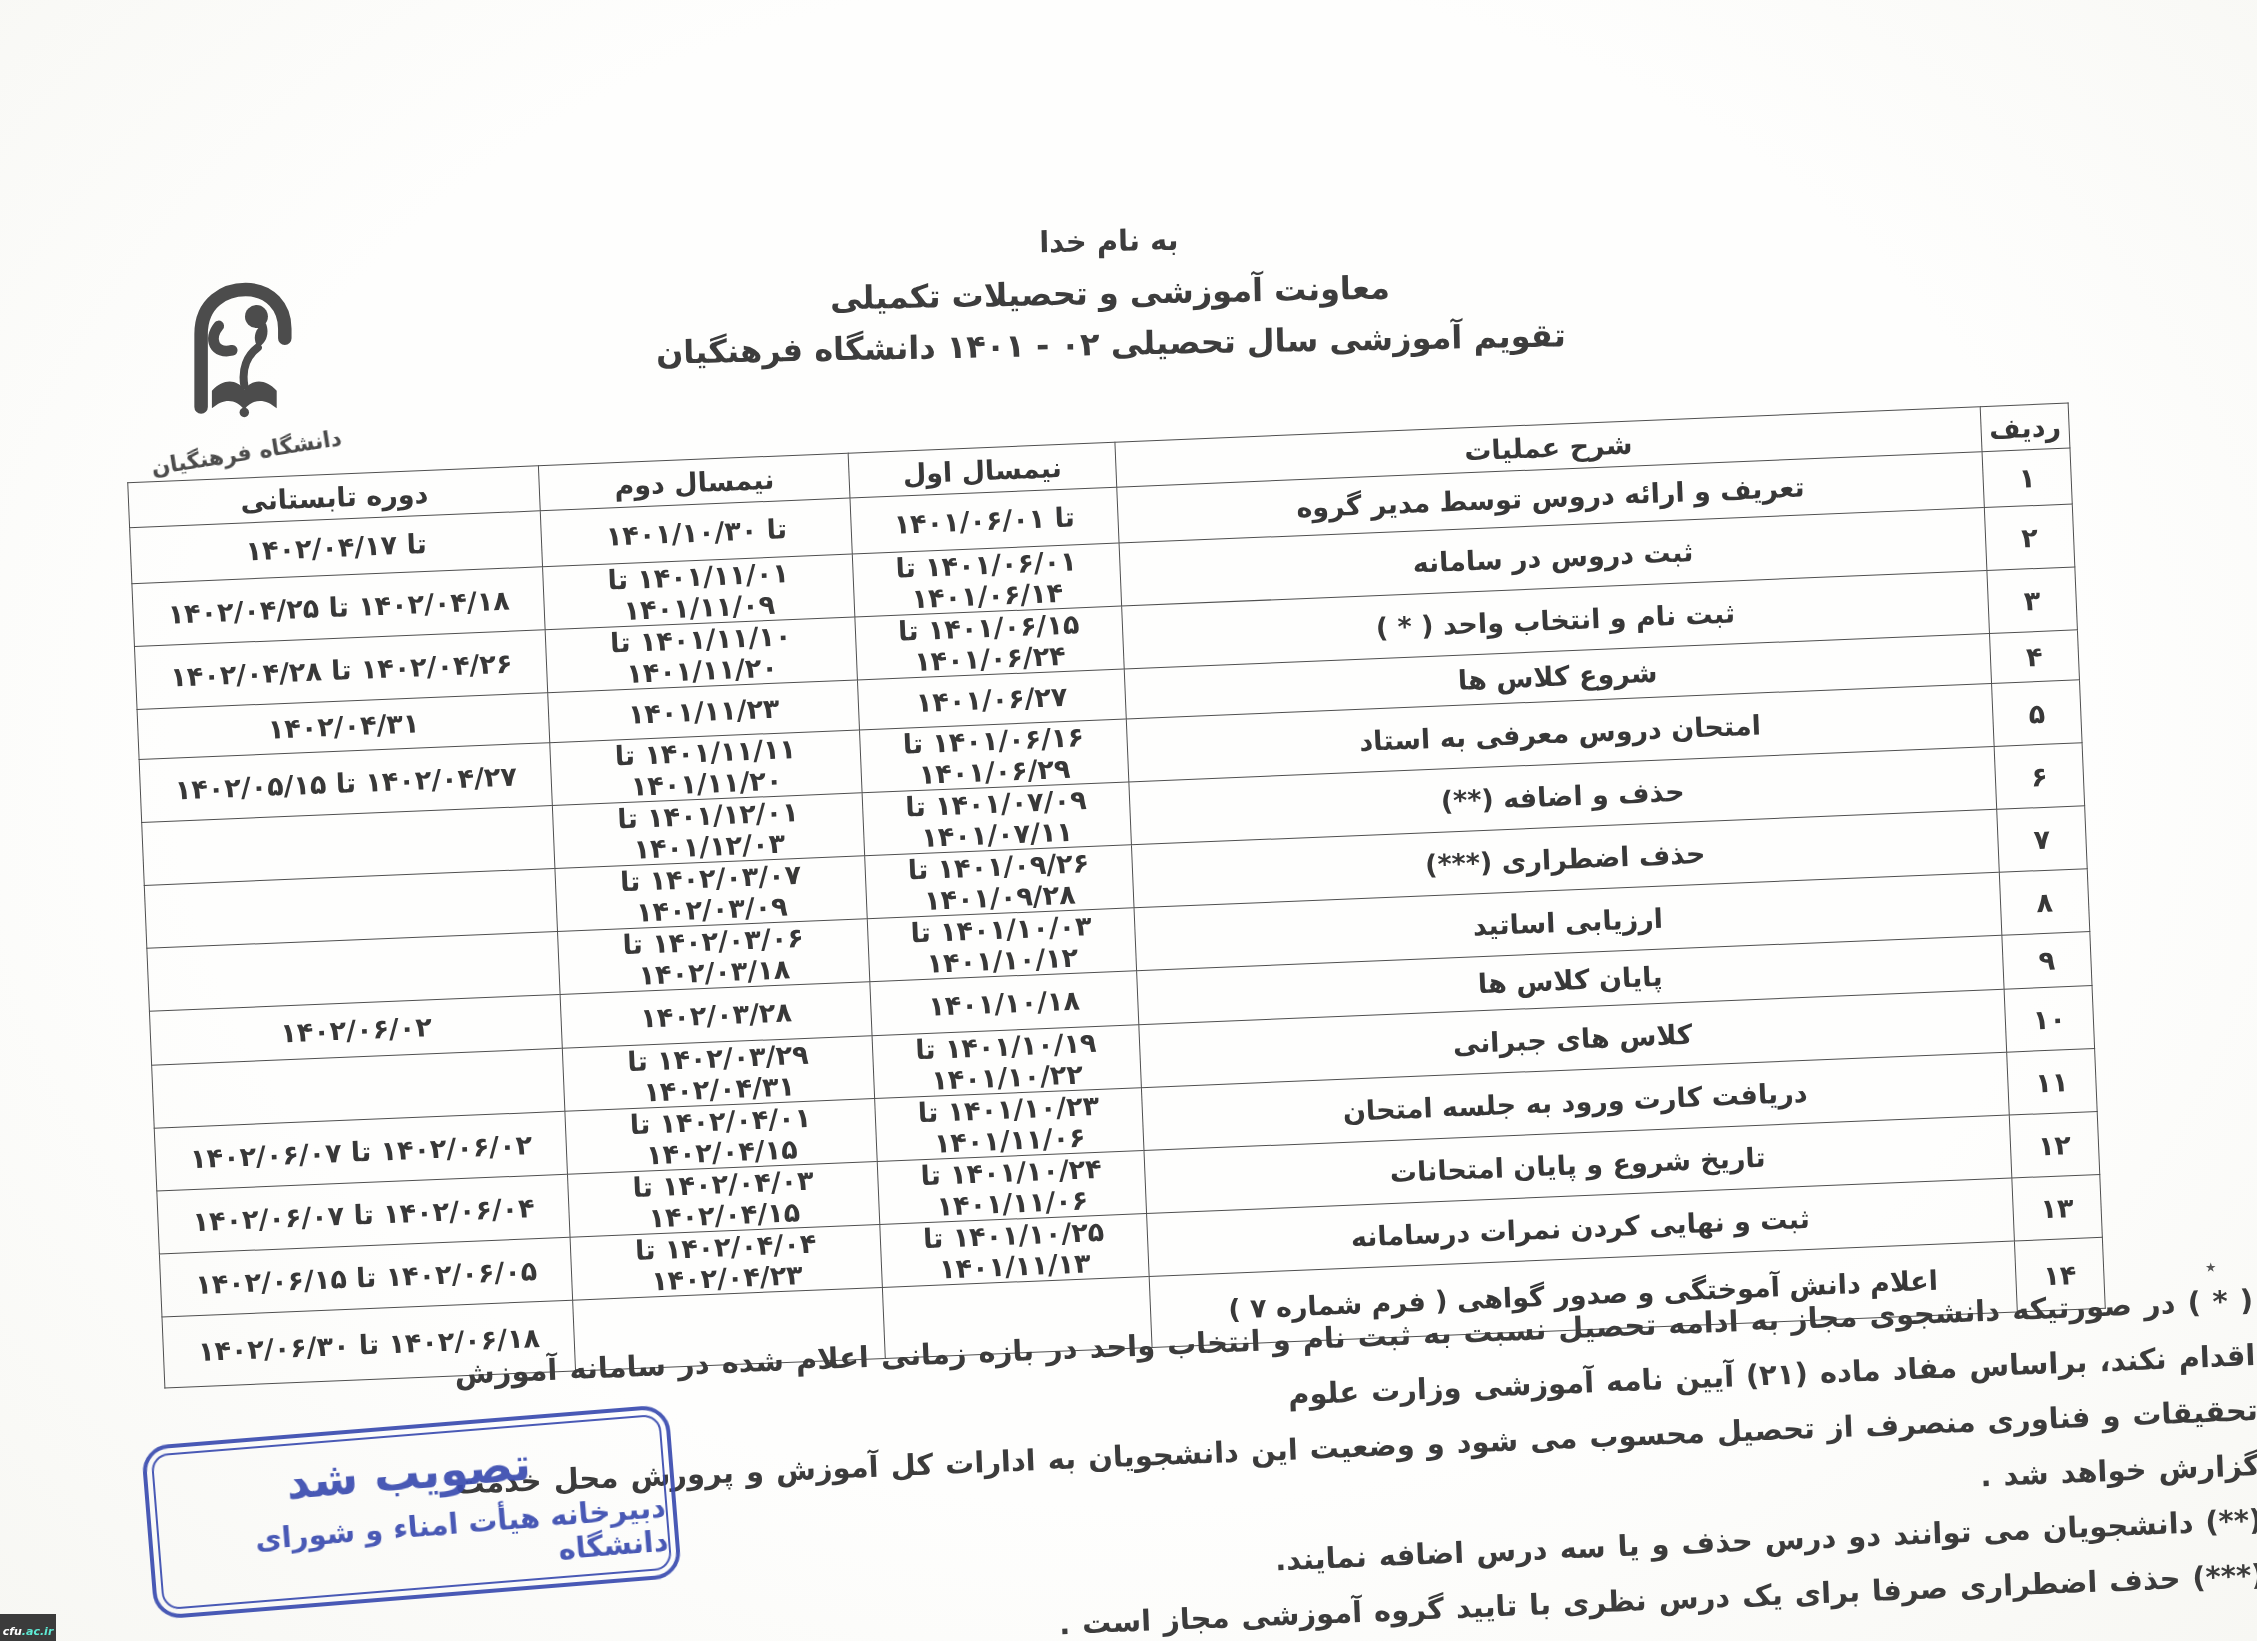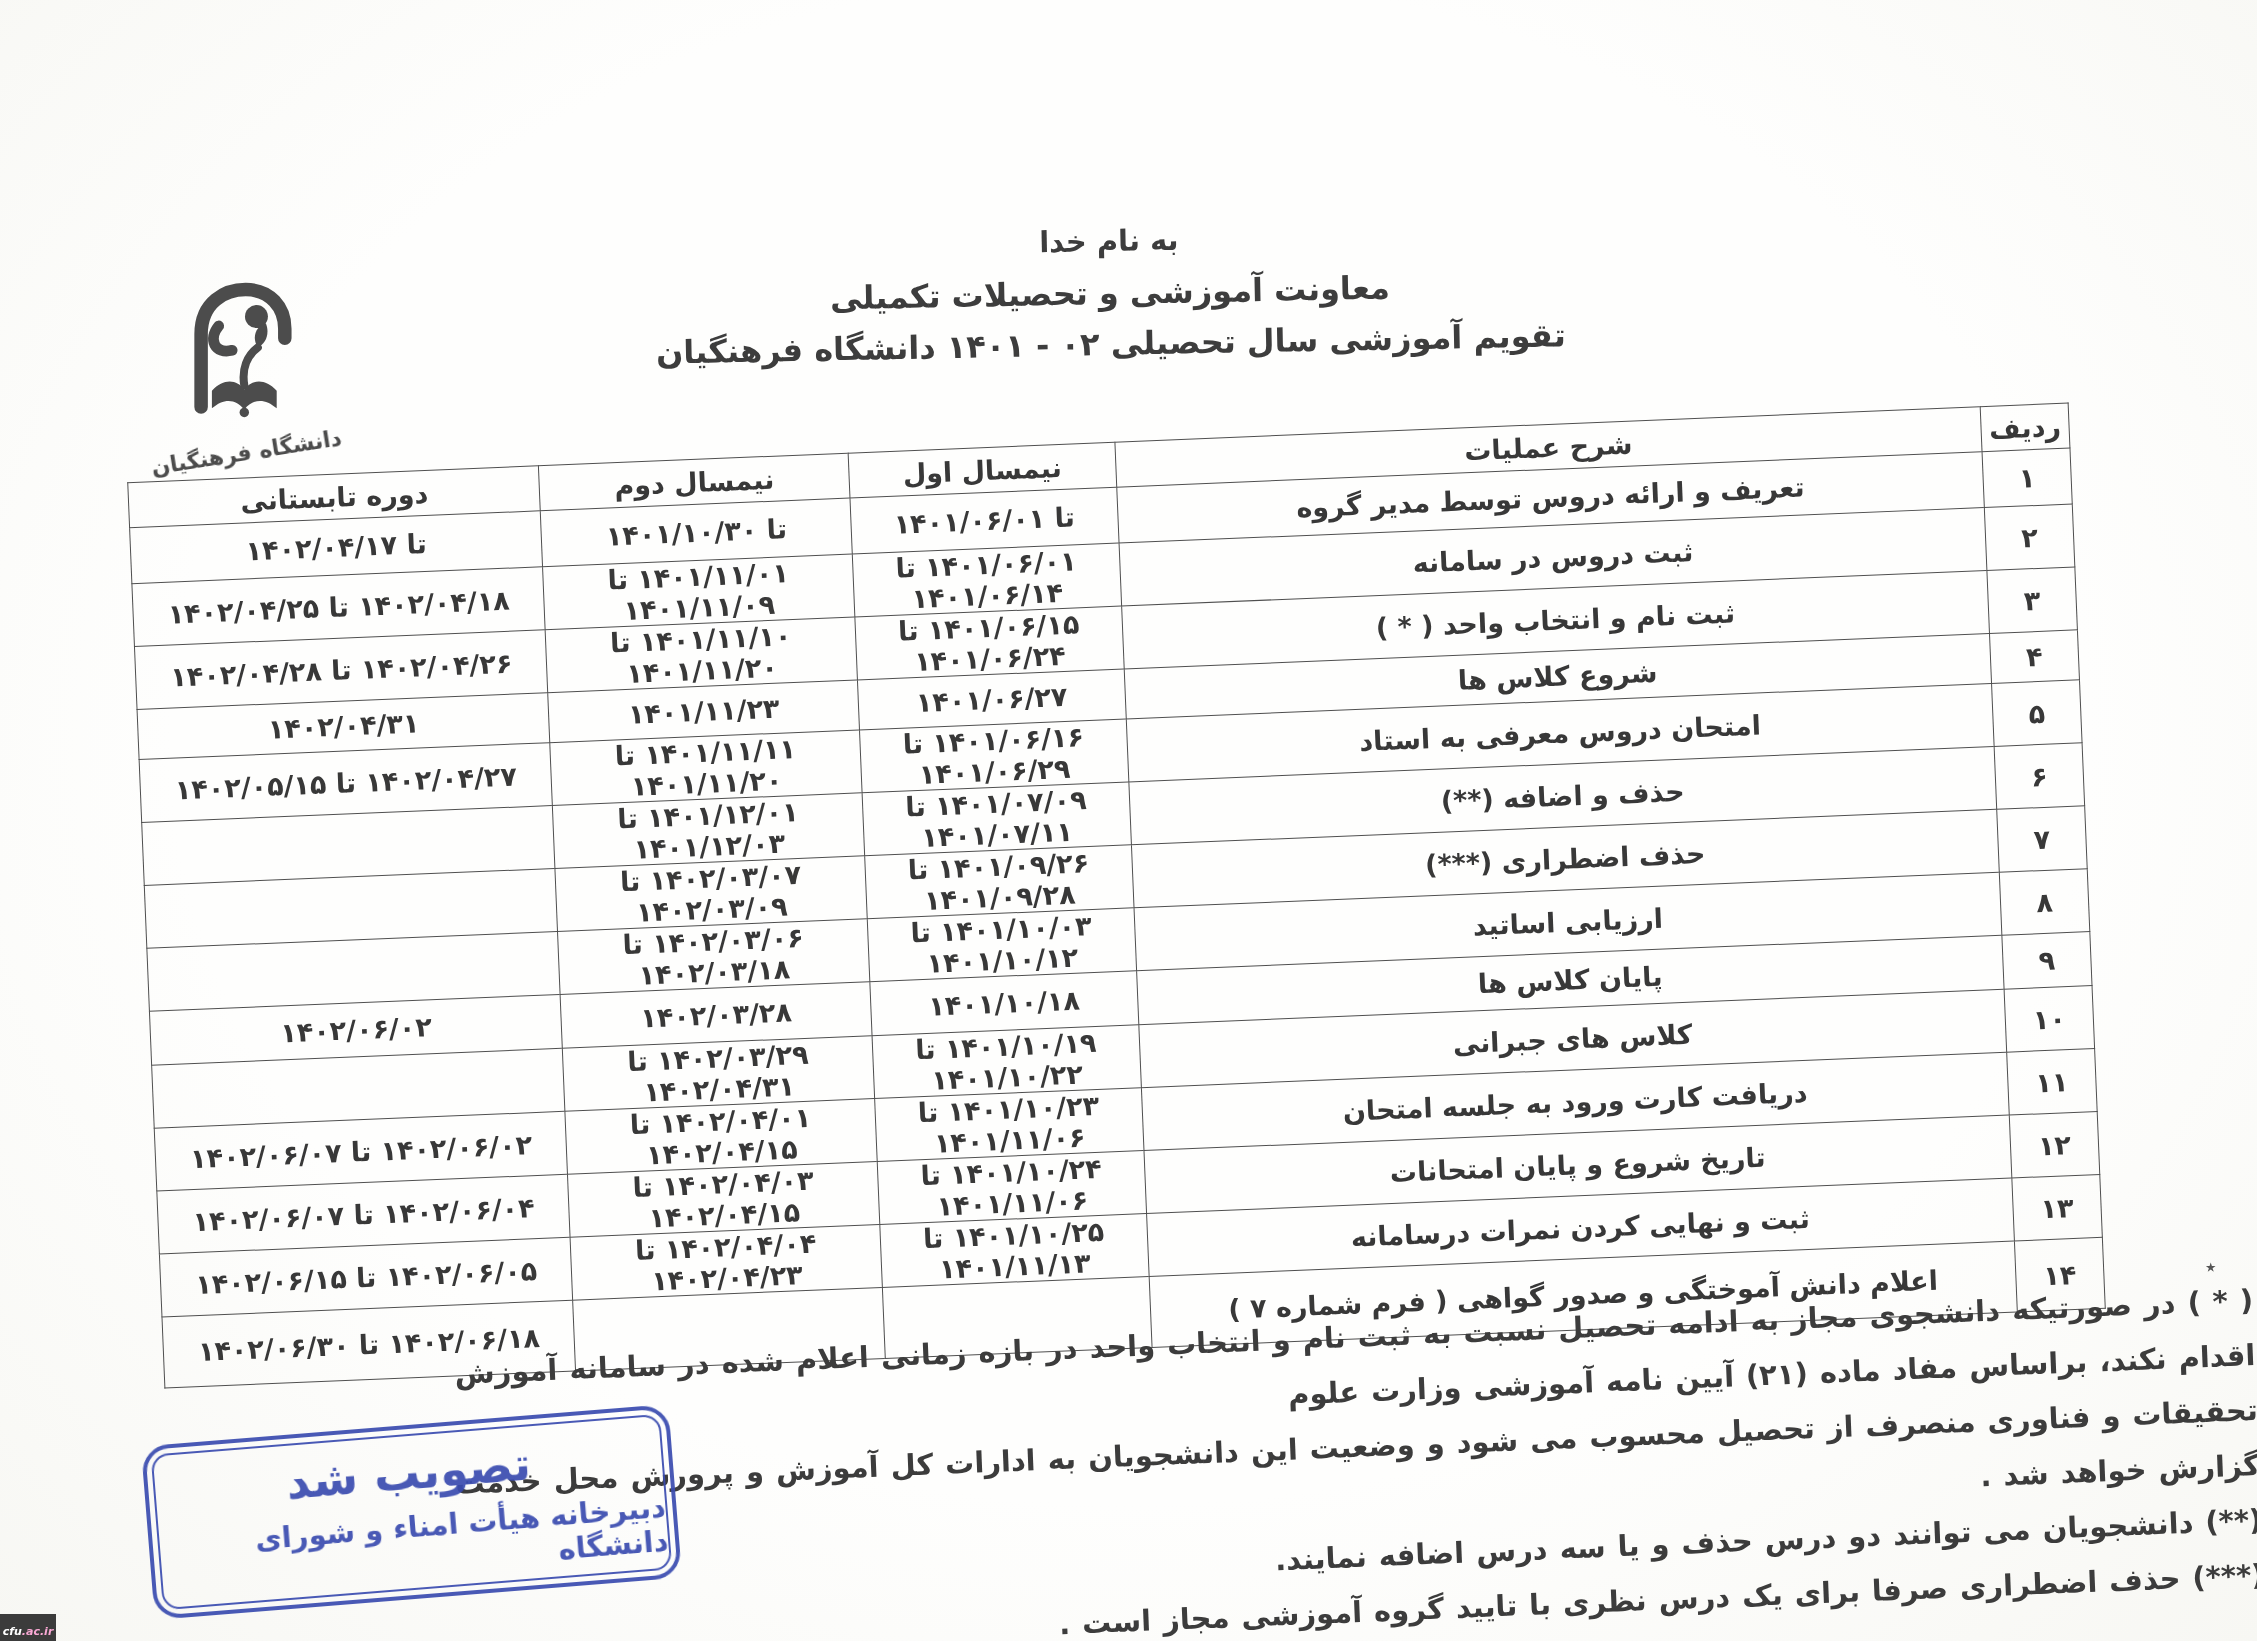--- a/index.html
+++ b/index.html
@@ -251,17 +251,17 @@
 
   <div class="stamp" style="border-color: rgb(58, 76, 176);">
     <div class="stamp-inner" style="border-color: rgb(58, 76, 176); color: rgb(58, 76, 176);">
       <div class="stamp-line1">تصویب شد</div>
       <div class="stamp-line2">دبیرخانه هیأت امناء و شورای دانشگاه</div>
     </div>
   </div>
 
   <div class="watermark" style="background: rgb(59, 59, 59);">
     <span class="wm-prefix" style="color: rgb(255, 255, 255);">cfu</span>
-      <span class="wm-suffix" style="color: #f9a8d4;">.ac.ir</span>
+      <span class="wm-suffix" style="color: #5eead4;">.ac.ir</span>
   </div>
 
 </div>
 
 
 </body></html>

